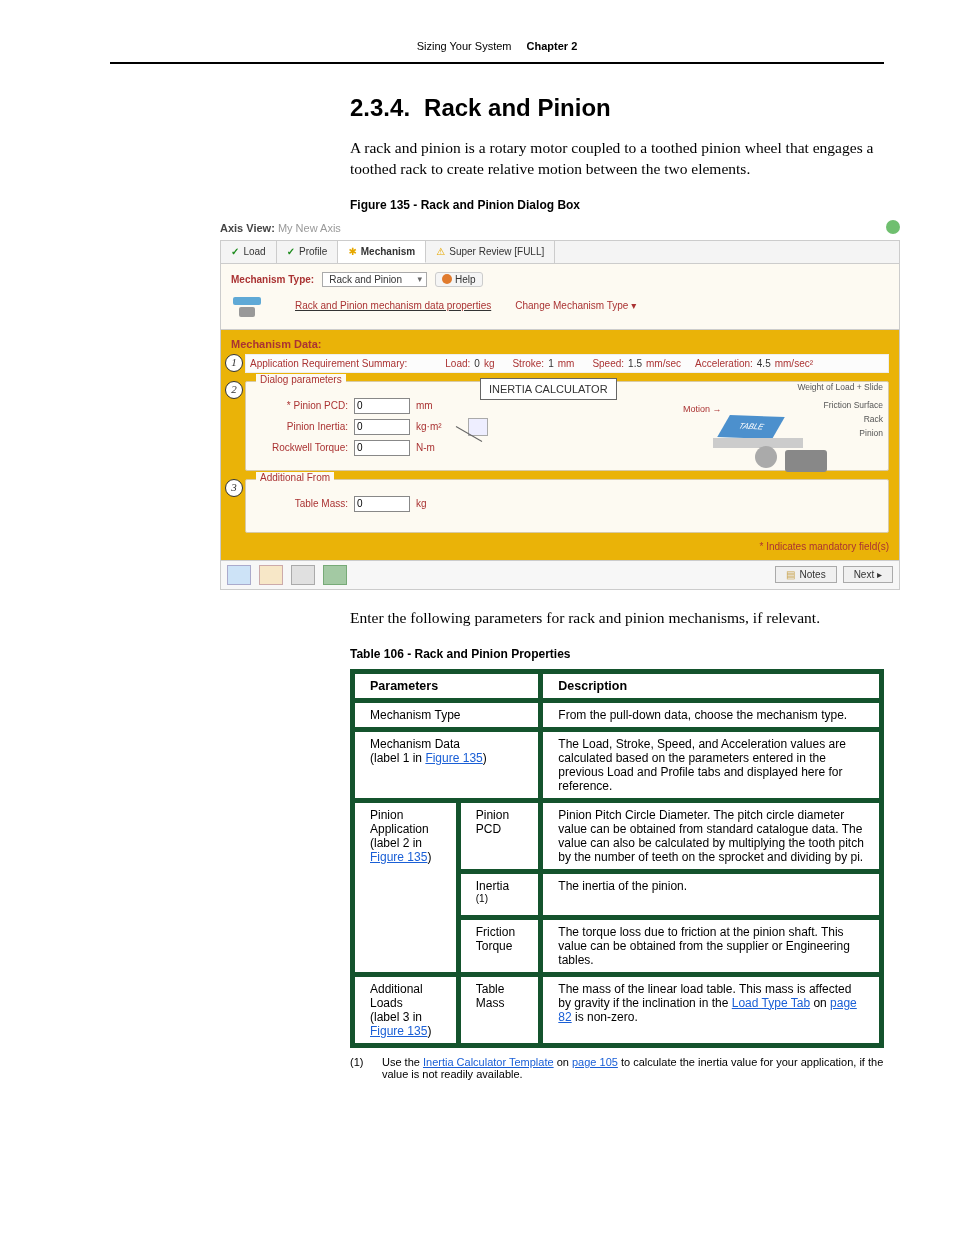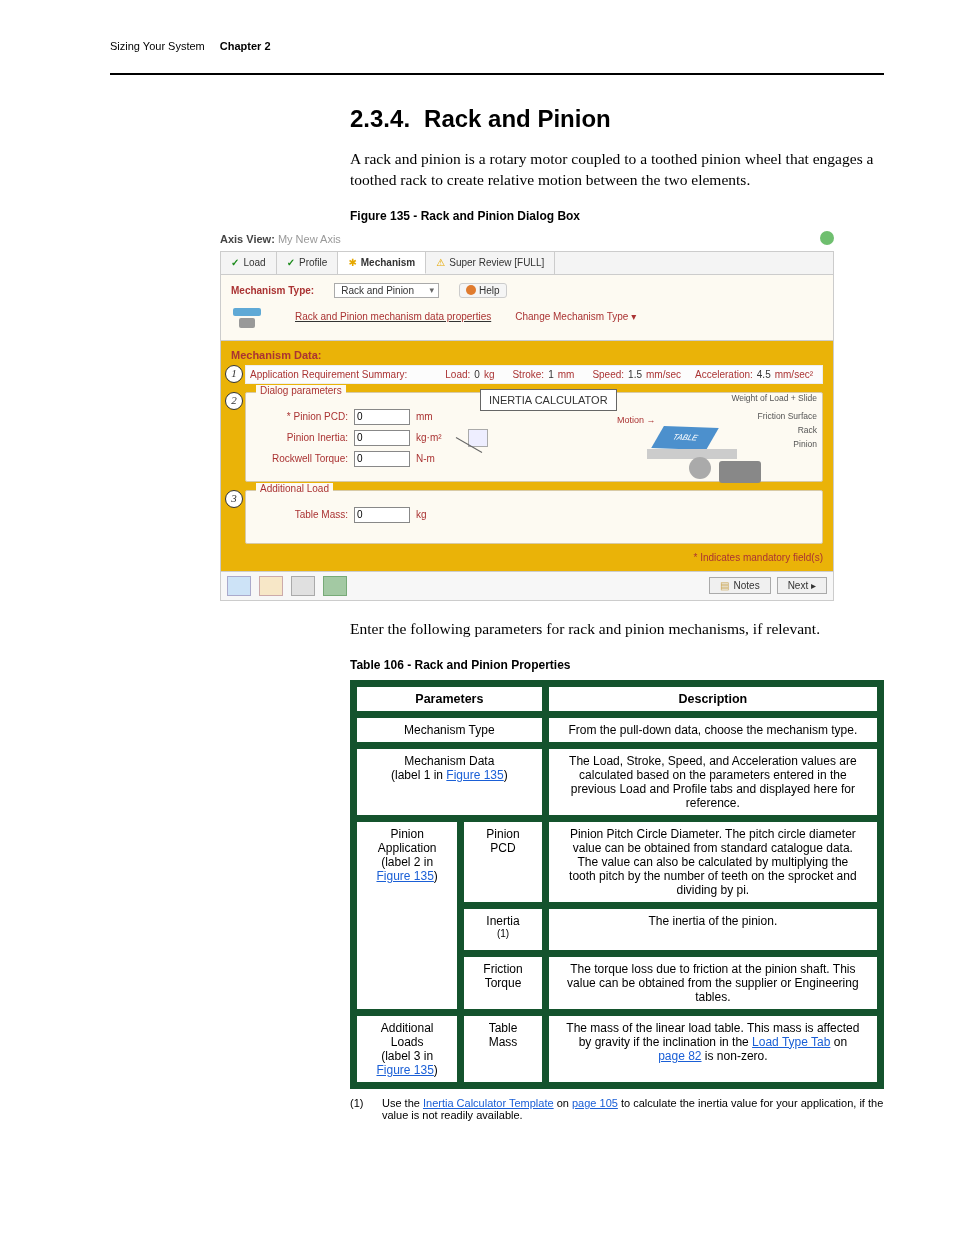--- a/index.html
+++ b/index.html
@@ -8,25 +8,25 @@
     background: #fff;
     color: #000;
     width: 954px;
   }
   .page {
     padding: 40px 70px 40px 110px;
     position: relative;
     box-sizing: border-box;
   }
   .top-right {
-    text-align: left;
+    text-align: center;
     font-family: Arial, sans-serif;
     font-size: 11px;
     border-bottom: 2px solid #000;
-    padding-bottom: 21px;
+    padding-bottom: 10px;
     margin-bottom: 30px;
   }
   .top-right .chapter { font-weight: bold; margin-left: 12px; }
   .section-row {
     margin-left: 240px;
   }
   .section-heading {
     font-family: Arial, sans-serif;
     font-weight: bold;
     font-size: 24px;
@@ -41,21 +41,21 @@
   }
   .fig-caption, .tbl-caption {
     font-family: Arial, sans-serif;
     font-weight: bold;
     font-size: 12px;
     margin: 18px 0 8px 0;
   }
   
   .shot {
     margin-left: 110px;
-    width: 614px;
+    width: 680px;
     font-family: Tahoma, Arial, sans-serif;
     font-size: 10px;
     color: #333;
     position: relative;
     margin-bottom: 18px;
   }
   .axis-view { font-size: 11px; padding: 2px 0; }
   .axis-view b { color:#444; }
   .axis-view .grey { color:#999; }
   .help-icon-top {
@@ -73,21 +73,21 @@
     font-size:10px; color:#333;
   }
   .tabsbar .tab.sel { background:#fff; border-bottom:1px solid #fff; }
   .tick { color:#1a8a1a; font-weight:bold; }
   .star { color:#e6a800; }
   .panel {
     border:1px solid #ccc; border-top:none;
     background:#fdfaf2;
     padding: 8px 10px 10px 10px;
   }
-  .mech-row { display:flex; align-items:center; gap:20px; }
+  .mech-row { display:flex; align-items:center; gap:8px; }
   .mech-row .lbl { color:#a33; font-weight:bold; }
   .mech-row .sel {
     border:1px solid #aaa; background:#fff; padding:1px 24px 1px 6px;
     font-size:10px; position:relative; display:inline-block;
   }
   .mech-row .sel::after {
     content:"▾"; position:absolute; right:4px; top:1px; color:#666; font-size:9px;
   }
   .help-btn {
     float:right; border:1px solid #ccc; background:#f5f5f5;
@@ -214,21 +214,21 @@
   .nb1 { top:0px; left:-6px; }
   .nb2 { top:0px; left:-6px; }
   .nb3 { top:0px; left:-6px; }
   .rel { position:relative; }
   
   table.props {
     width:100%; border-collapse: collapse; font-family: Arial, sans-serif;
     font-size:12px;
   }
   table.props th, table.props td {
-    border:7px solid #14532d; padding:5px 15px; vertical-align:top; text-align:center;
+    border:5px solid #14532d; padding:5px 15px; vertical-align:top; text-align:left;
   }
   table.props th {
     font-weight:bold; font-size:12.5px;
   }
   a.link { color:#1a5fd6; text-decoration: underline; }
   .footnote {
     font-family: Arial, sans-serif; font-size:11px;
     display:flex; gap:10px; margin-top:8px;
   }
   .footnote .num { flex:0 0 22px; }
@@ -364,21 +364,21 @@
             <span class="lab">Rockwell Torque:</span>
             <input value="0" style="">
             <span class="unit">N-m</span>
           </div>
         </div>
       </div>
 
       <div class="rel">
         <span class="num-bullet nb3">3</span>
         <div class="group" style="min-height:30px;">
-          <span class="legend">Additional Load</span>
+          <span class="legend">Additional From</span>
           <div class="field-row">
             <span class="lab">Table Mass:</span>
             <input value="0" style="">
             <span class="unit">kg</span>
           </div>
         </div>
       </div>
 
       <div class="mand">* Indicates mandatory field(s)</div>
     </div>

